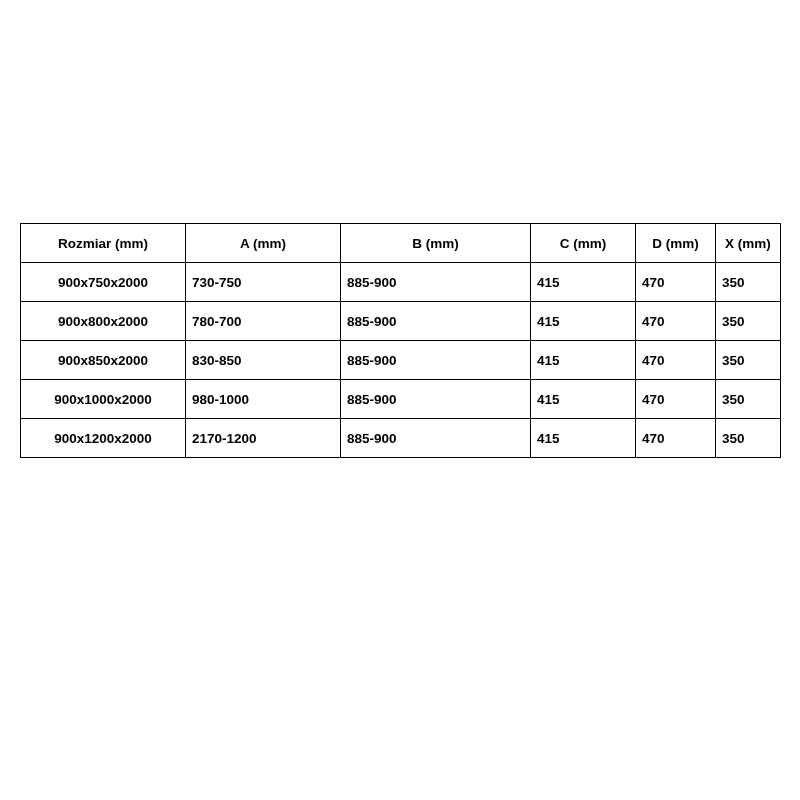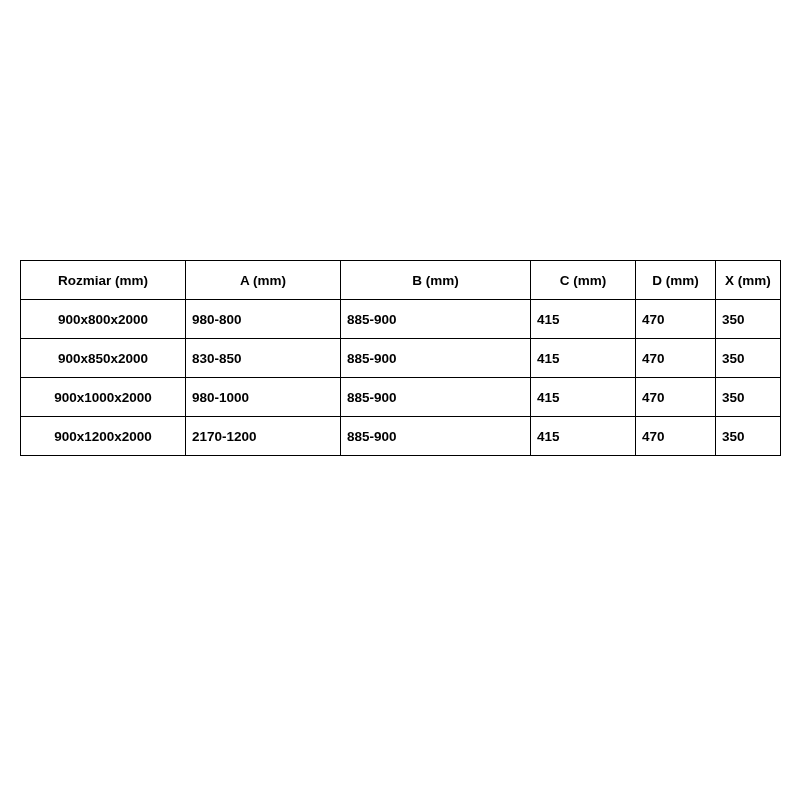--- a/index.html
+++ b/index.html
@@ -18,21 +18,20 @@
     position: relative;
     width: 800px;
     height: 800px;
     box-sizing: border-box;
   }
   .table-wrap {
     position: absolute;
     left: 20px;
     top: 223px;
     width: 760px;
-    margin-top: 37px;
   }
   table.spec {
     border-collapse: collapse;
     width: 760px;
     table-layout: fixed;
   }
   table.spec th,
   table.spec td {
     border: 1px solid #000000;
     height: 38px;
@@ -74,22 +73,30 @@
           <th class="col-size">Rozmiar (mm)</th>
           <th>A (mm)</th>
           <th>B (mm)</th>
           <th>C (mm)</th>
           <th>D (mm)</th>
           <th>X (mm)</th>
         </tr>
       </thead>
       <tbody>
         <tr>
+          <td class="col-size">900x750x2000</td>
+          <td>730-750</td>
+          <td>885-900</td>
+          <td>415</td>
+          <td>470</td>
+          <td>350</td>
+        </tr>
+        <tr>
           <td class="col-size">900x800x2000</td>
-          <td>980-800</td>
+          <td>780-700</td>
           <td>885-900</td>
           <td>415</td>
           <td>470</td>
           <td>350</td>
         </tr>
         <tr>
           <td class="col-size">900x850x2000</td>
           <td>830-850</td>
           <td>885-900</td>
           <td>415</td>

